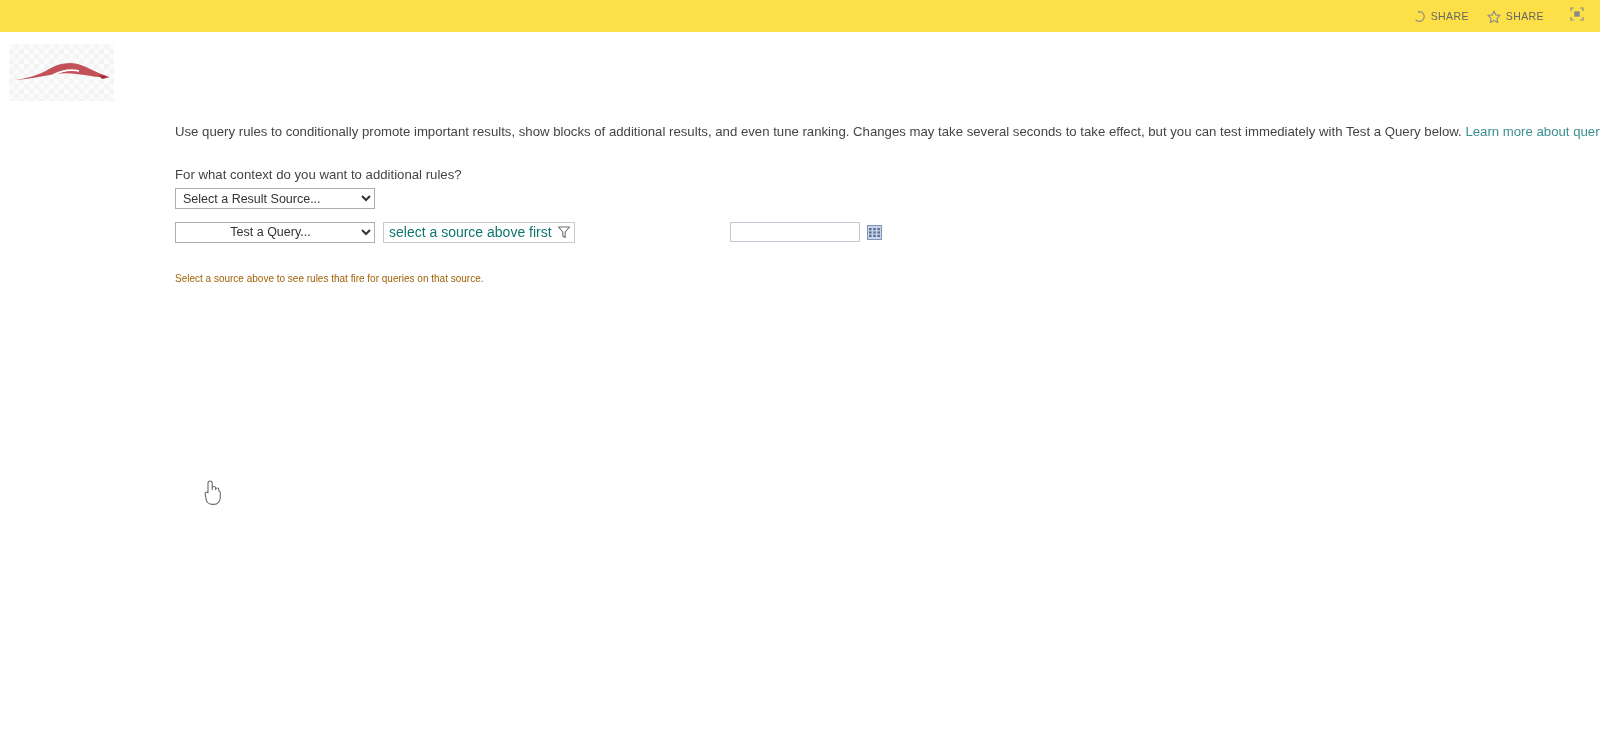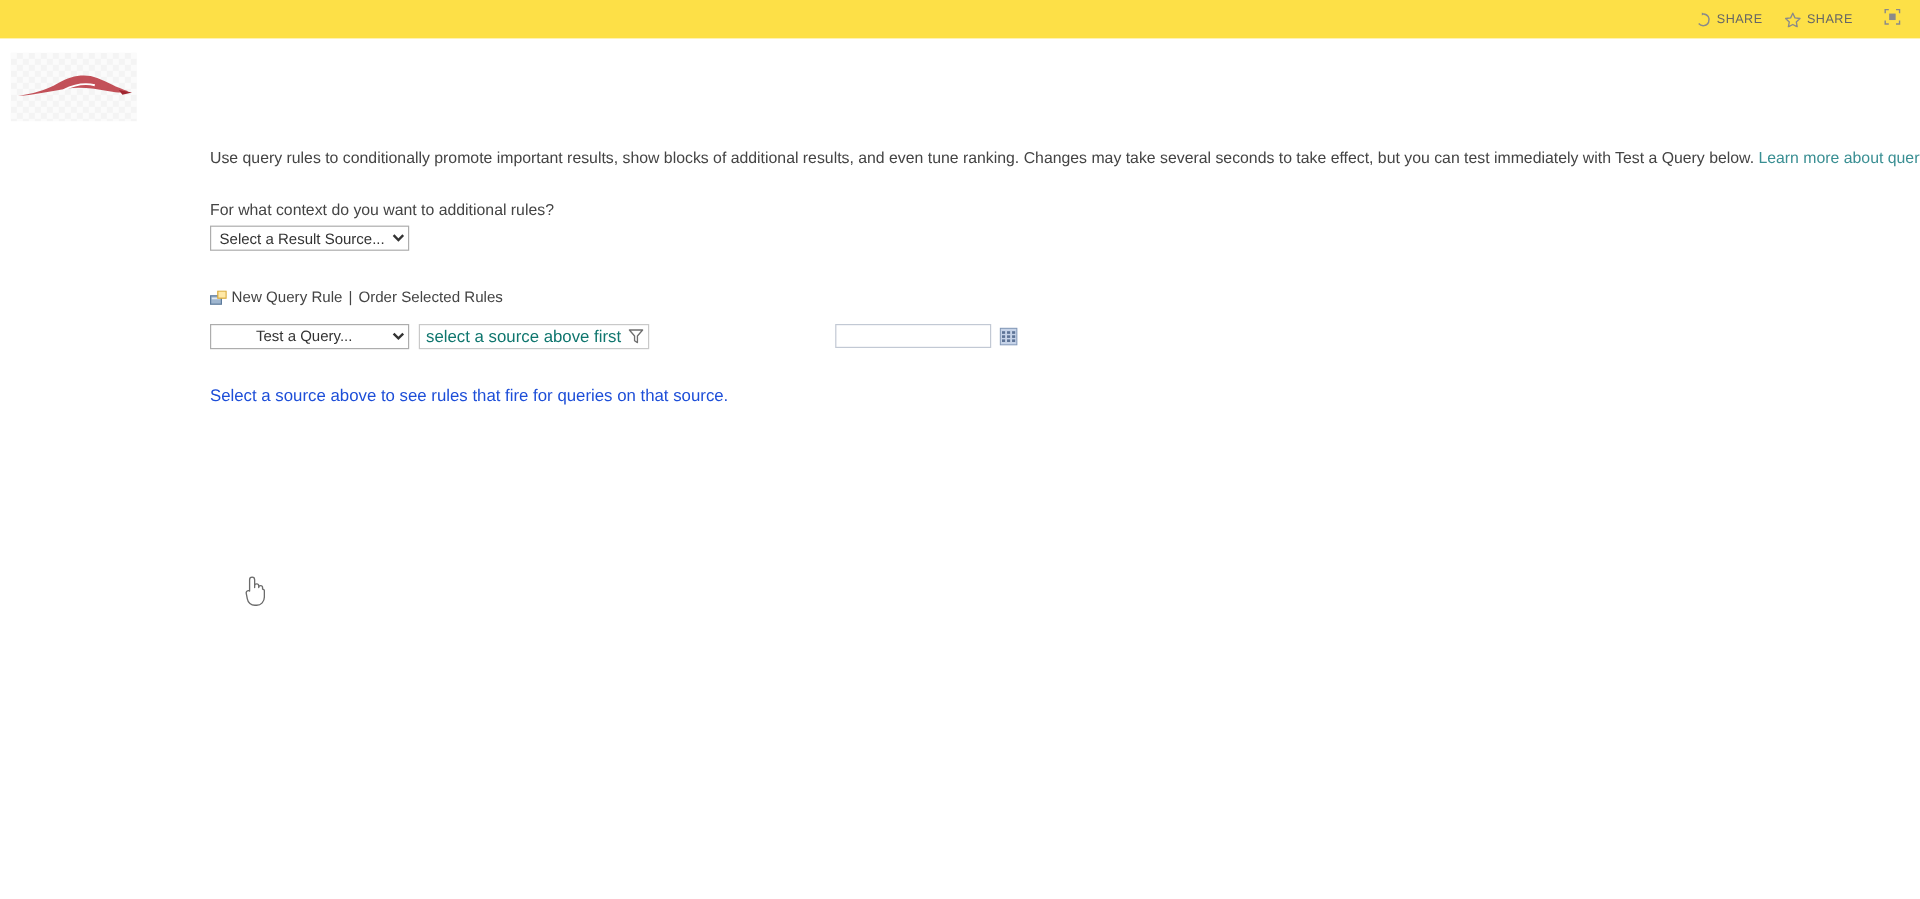--- a/index.html
+++ b/index.html
@@ -115,21 +115,21 @@
   }
 
   .field-label {
     margin-top: 26px;
     font-size: 13.2px;
     color: #444444;
   }
 
   select.std {
     margin-top: 6px;
-    width: 166px;
+    width: 200px;
     height: 21px;
     font-family: "Liberation Sans", sans-serif;
     font-size: 12.5px;
     color: #333333;
     border: 1px solid #adadad;
     background: #ffffff;
     padding-left: 3px;
     box-sizing: border-box;
   }
 
@@ -195,22 +195,22 @@
     height: 16px;
     margin-left: 6px;
     cursor: pointer;
     display: flex;
     align-items: center;
     justify-content: center;
   }
 
   .hint {
     margin-top: 30px;
-    font-size: 14px;
-    color: #1d4ed8;
+    font-size: 10px;
+    color: #a16207;
   }
 
   
   .cursor {
     position: absolute;
     left: 200px;
     top: 478px;
     pointer-events: none;
   }
 </style>
@@ -265,32 +265,20 @@
   <div class="desc">
     <span>Use query rules to conditionally promote important results, show blocks of additional results, and even tune ranking. Changes may take several seconds to take effect, but you can test immediately with Test a Query below. </span><a href="#">Learn more about query rules.</a>
   </div>
 
   <div class="field-label">For what context do you want to additional rules?</div>
 
   <select class="std">
     <option>Select a Result Source...</option>
   </select>
 
-  <div class="toolbar">
-    <span class="ico-new">
-      <svg width="14" height="13" viewBox="0 0 14 13">
-        <rect x="0.5" y="4.5" width="9" height="7" fill="#9fb6cf" stroke="#5d7b9c" stroke-width="1"></rect>
-        <rect x="1.5" y="6" width="7" height="1.4" fill="#ffffff" opacity="0.7"></rect>
-        <rect x="6.5" y="0.5" width="7" height="6" fill="#ffe9a8" stroke="#d8a93a" stroke-width="1"></rect>
-      </svg>
-    </span>
-    <span class="tb-link">New Query Rule</span>
-    <span class="tb-sep">|</span>
-    <span class="tb-link">Order Selected Rules</span>
-  </div>
 
   <div class="controls">
 
     <select class="std" style="margin-top:0;text-align:center;">
       <option>Test a Query...</option>
     </select>
 
     <div class="source-box">
       <span class="ph">select a source above first</span>
       <span class="funnel">

